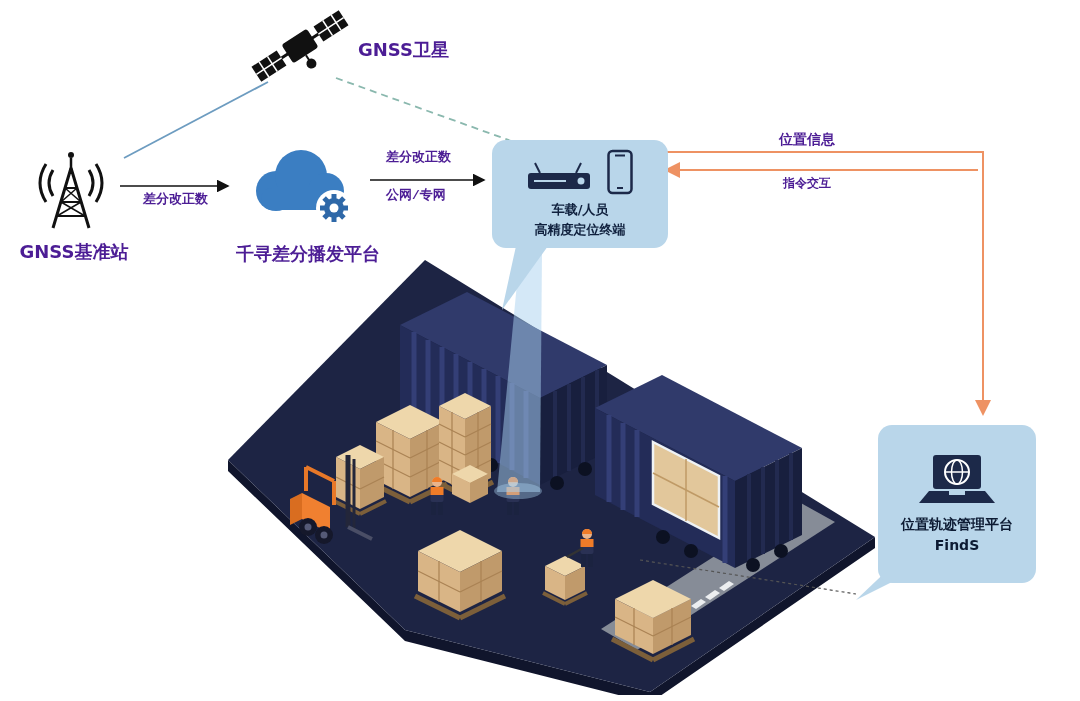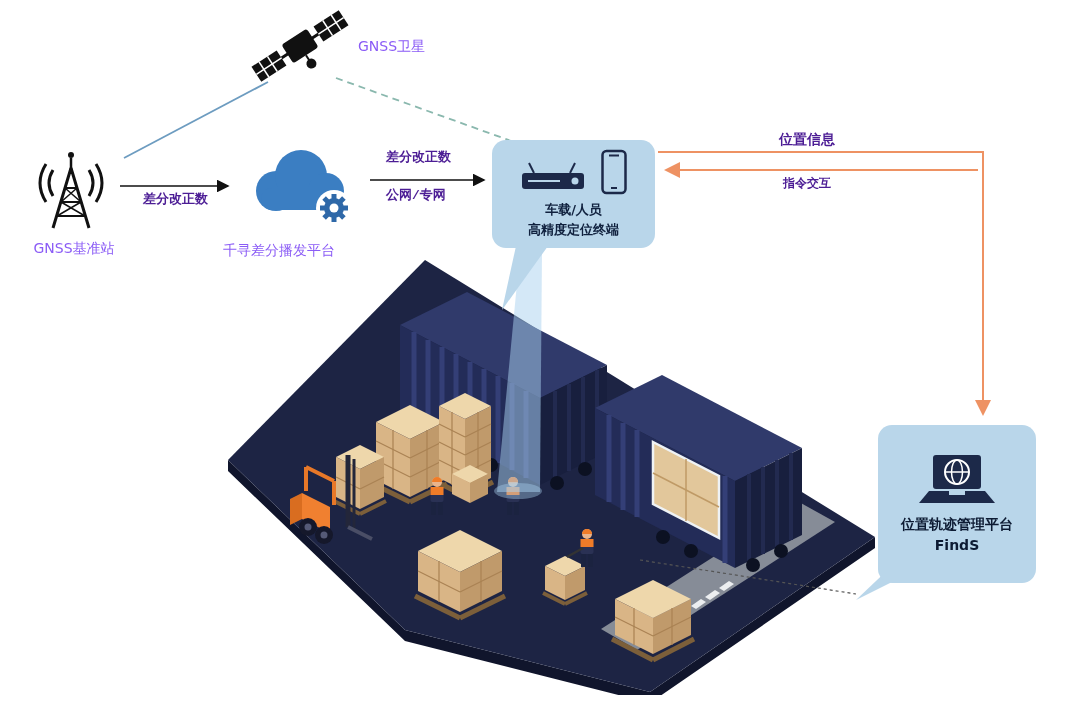--- a/index.html
+++ b/index.html
@@ -1,20 +1,20 @@
 <!DOCTYPE html>
 <html><head>
 <meta charset="utf-8">
 <style>
   * { margin:0; padding:0; box-sizing:border-box; }
   html,body { width:1080px; height:701px; background:#ffffff;
     font-family:"DejaVu Sans","Liberation Sans",sans-serif; }
   .stage { position:absolute; left:0; top:0; width:1080px; height:701px; overflow:hidden; }
   .abs { position:absolute; }
-  .lbl { font-weight:normal; color:#8b5cf6; text-align:center; font-size:14px; line-height:1.5; white-space:nowrap; }
+  .lbl { font-weight:bold; color:#4c1d95; text-align:center; font-size:18px; line-height:1.5; white-space:nowrap; }
   .edge-lbl { font-weight:bold; color:#4c1d95; font-size:13px; line-height:1.3; white-space:nowrap; text-align:center;font-family:Liberation Mono, monospace; }
   .bubble { position:absolute; background:#b9d6ea; border-radius:14px;
     display:flex; flex-direction:column; align-items:center; justify-content:center; gap:5px; }
   .bubble-title { font-size:13px; font-weight:bold; color:#10213e; line-height:1.5; text-align:center; }
   .bubble-title.big { font-size:14px; color:#0d1b33; }
   .icons-row { display:flex; align-items:flex-end; gap:10px; }
 </style>
 </head>
 <body>
 
@@ -302,28 +302,28 @@
         <rect x="-2.5" y="-14" width="5" height="8" transform="rotate(135)"></rect>
         <rect x="-2.5" y="-14" width="5" height="8" transform="rotate(180)"></rect>
         <rect x="-2.5" y="-14" width="5" height="8" transform="rotate(225)"></rect>
         <rect x="-2.5" y="-14" width="5" height="8" transform="rotate(270)"></rect>
         <rect x="-2.5" y="-14" width="5" height="8" transform="rotate(315)"></rect>
       </g>
       <circle r="10" fill="#2e68a8"></circle>
       <circle r="4.5" fill="#ffffff"></circle>
     </g>
   </svg>
-  <div class="abs lbl" style="left:204px;top:240px;width:150px">
+  <div class="abs lbl" style="left:233px;top:240px;width:150px">
     <div>千寻差分播发平台</div>
   </div>
 
   <div class="abs edge-lbl" style="left:386px;top:150px">差分改正数</div>
   <div class="abs edge-lbl" style="left:386px;top:188px">公网/专网</div>
 
-  <div class="bubble" style="left:492px;top:140px;width:163px;height:108px">
+  <div class="bubble" style="left:492px;top:140px;width:176px;height:108px">
     <div class="icons-row">
       <svg width="70" height="34" viewBox="0 0 70 34">
         <line x1="14" y1="12" x2="9" y2="2" stroke="#1c2949" stroke-width="2"></line>
         <line x1="50" y1="12" x2="55" y2="2" stroke="#1c2949" stroke-width="2"></line>
         <rect x="2" y="12" width="62" height="16" rx="3" fill="#1c2949"></rect>
         <circle cx="55" cy="20" r="3.5" fill="#b9d6ea"></circle>
         <line x1="8" y1="20" x2="40" y2="20" stroke="#b9d6ea" stroke-width="2"></line>
       </svg>
       <svg width="28" height="46" viewBox="0 0 28 46">
         <rect x="2.5" y="2" width="23" height="42" rx="4" fill="none" stroke="#1c2949" stroke-width="2.5"></rect>

